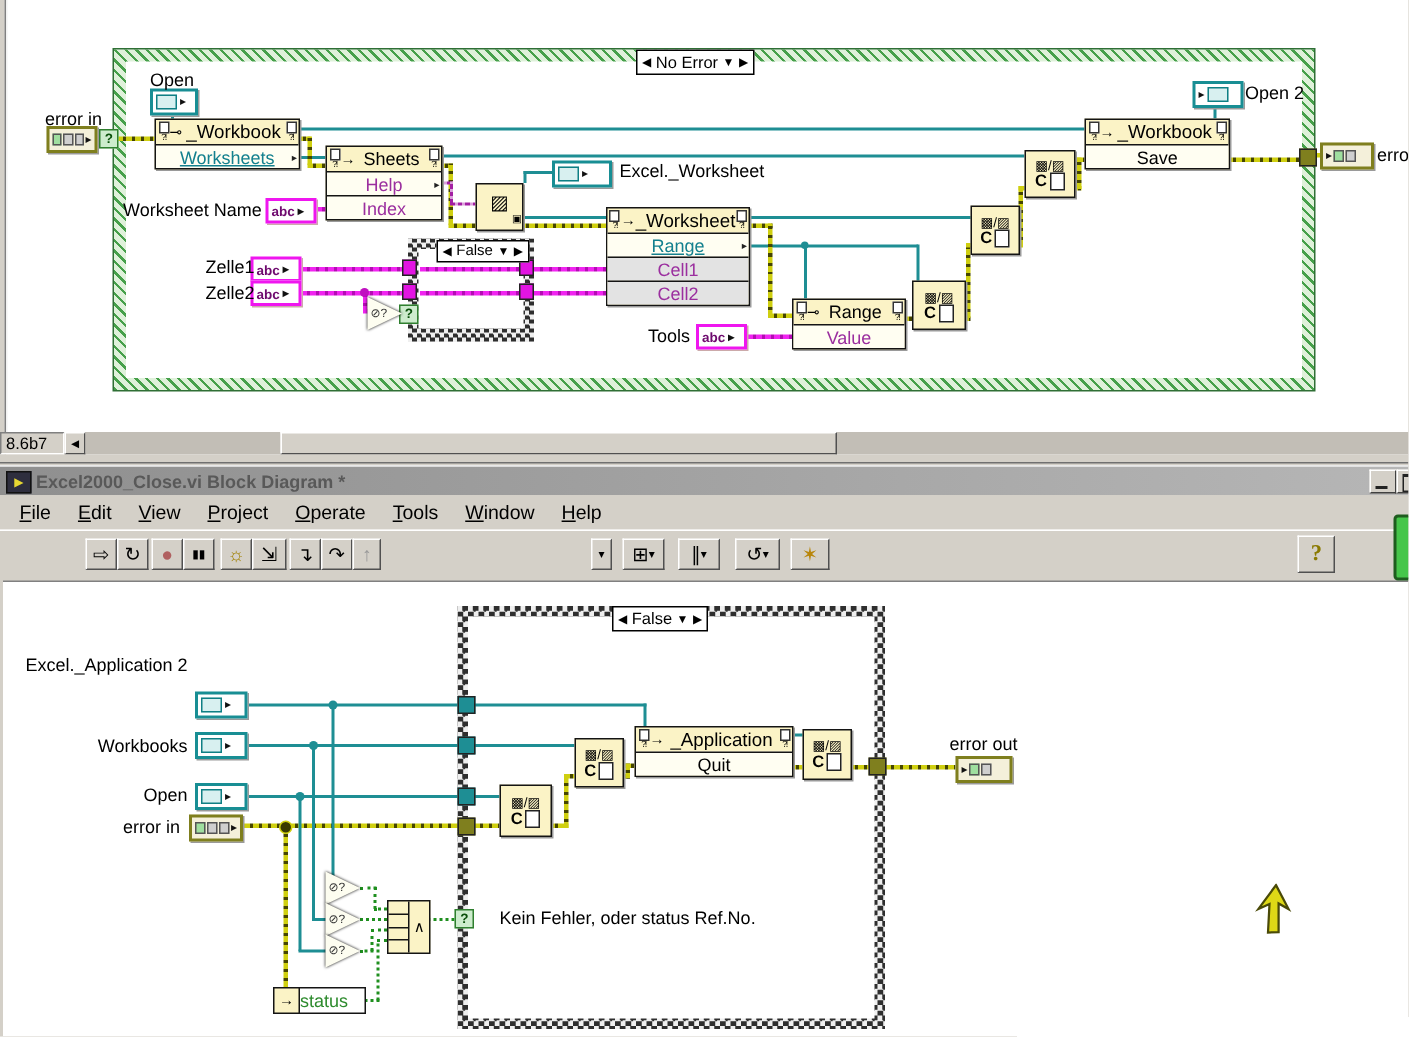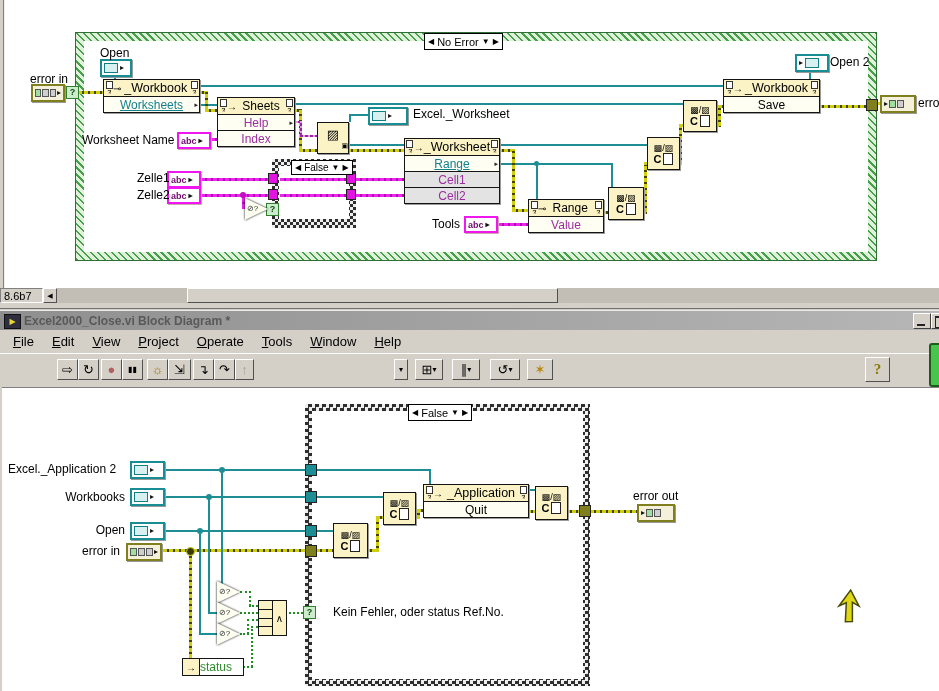--- a/index.html
+++ b/index.html
@@ -513,21 +513,21 @@
   <div class="wg" style="left:249px;top:605px;width:9px;"></div>
   <div class="wg" style="left:240px;top:612px;width:18px;"></div>
   <div class="wg" style="left:240px;top:633px;width:9px;"></div>
   <div class="wgv" style="left:247px;top:619px;height:15px;"></div>
   <div class="wg" style="left:247px;top:619px;width:11px;"></div>
   <div class="wg" style="left:243px;top:666px;width:10px;"></div>
   <div class="wgv" style="left:251px;top:626px;height:41px;"></div>
   <div class="wg" style="left:251px;top:626px;width:7px;"></div>
   <div class="wg" style="left:285px;top:612px;width:18px;"></div>
 
-  <div class="lbl" style="left:8px;top:462px;width:117px;text-align:left;">Excel._Application 2</div>
+  <div class="lbl" style="left:8px;top:436px;width:117px;text-align:right;">Excel._Application 2</div>
   <div class="refnum" style="left:130px;top:461px;width:27px;">
     <div class="fico"></div>
     <span class="tarr">▸</span>
   </div>
   <div class="lbl" style="left:8px;top:490px;width:117px;text-align:right;">Workbooks</div>
   <div class="refnum" style="left:130px;top:488px;width:27px;">
     <div class="fico"></div>
     <span class="tarr">▸</span>
   </div>
   <div class="lbl" style="left:8px;top:523px;width:117px;text-align:right;">Open</div>

